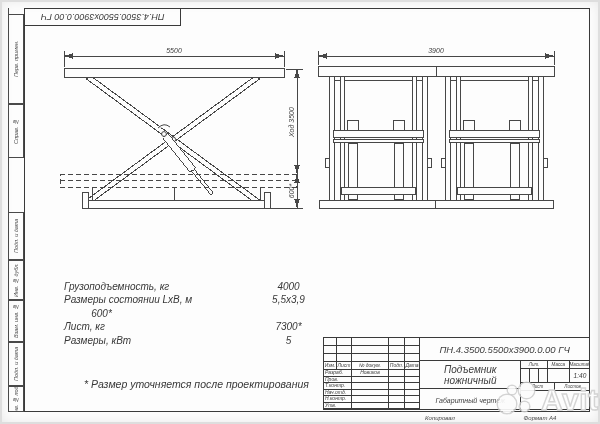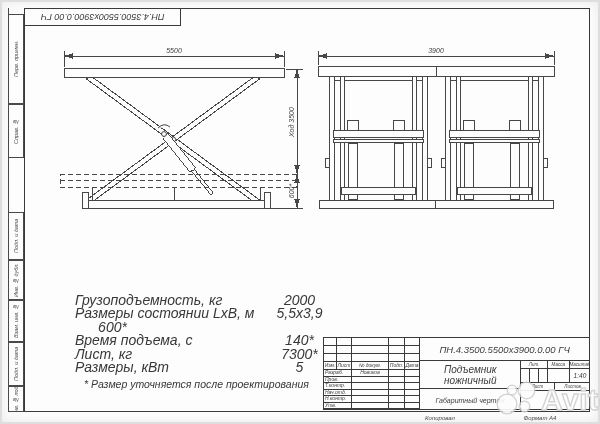--- a/index.html
+++ b/index.html
@@ -25,22 +25,22 @@
     border:1px solid #3a3a3a; border-top:none; display:flex; align-items:center; justify-content:center; }
   .top-desig-box span { transform:rotate(180deg); font-style:italic; font-size:9px; white-space:nowrap; color:#3c3c3c; }
 
   
   .view { position:absolute; }
   svg text { font-family:"Liberation Sans", sans-serif; font-style:italic; font-size:7px; fill:#3f3f3f; }
   svg { shape-rendering:crispEdges; }
   svg .sm { shape-rendering:auto; }
 
   
-  .specs { position:absolute; left:64px; top:294px; width:262px;
-    font-style:italic; font-size:14px; color:#383838;margin-left:11px; }
+  .specs { position:absolute; left:64px; top:280px; width:262px;
+    font-style:italic; font-size:10px; color:#383838; }
   .spec-row { display:flex; height:13.4px; line-height:13.4px; }
   .spec-row .lbl { width:187px; }
   .spec-row .val { width:75px; text-align:center; }
   .footnote { position:absolute; left:84px; top:378px; font-style:italic; font-size:10.5px; color:#383838;text-align:center; }
 
   
   .tblock { position:absolute; left:323px; top:337px; width:267px; height:73px;
     border:1.5px solid #3a3a3a; background:transparent; display:flex; font-style:italic; color:#3c3c3c; }
   .tb-left { width:97px; height:100%; display:grid;
     grid-template-columns:13px 15px 37px 16px 14px;
@@ -234,32 +234,28 @@
       <line x1="246" y1="23" x2="246" y2="9"></line>
       <line x1="10" y1="14" x2="246" y2="14" marker-start="url(#arF)" marker-end="url(#arF)"></line>
     </g>
   </g>
   <text x="128" y="11" text-anchor="middle">3900</text>
 </svg>
 
 <div class="specs">
   <div class="spec-row">
       <span class="lbl">Грузоподъемность, кг</span>
-      <span class="val">2000</span>
+      <span class="val">4000</span>
     </div>
   <div class="spec-row">
       <span class="lbl">Размеры состоянии LхВ, м</span>
       <span class="val">5,5х3,9</span>
     </div>
   <div class="spec-row">
       <span class="val">600*</span>
-    </div>
-  <div class="spec-row">
-      <span class="lbl">Время подъема, с</span>
-      <span class="val">140*</span>
     </div>
   <div class="spec-row">
       <span class="lbl">Лист, кг</span>
       <span class="val">7300*</span>
     </div>
   <div class="spec-row">
       <span class="lbl">Размеры, кВт</span>
       <span class="val">5</span>
     </div>
 </div>

